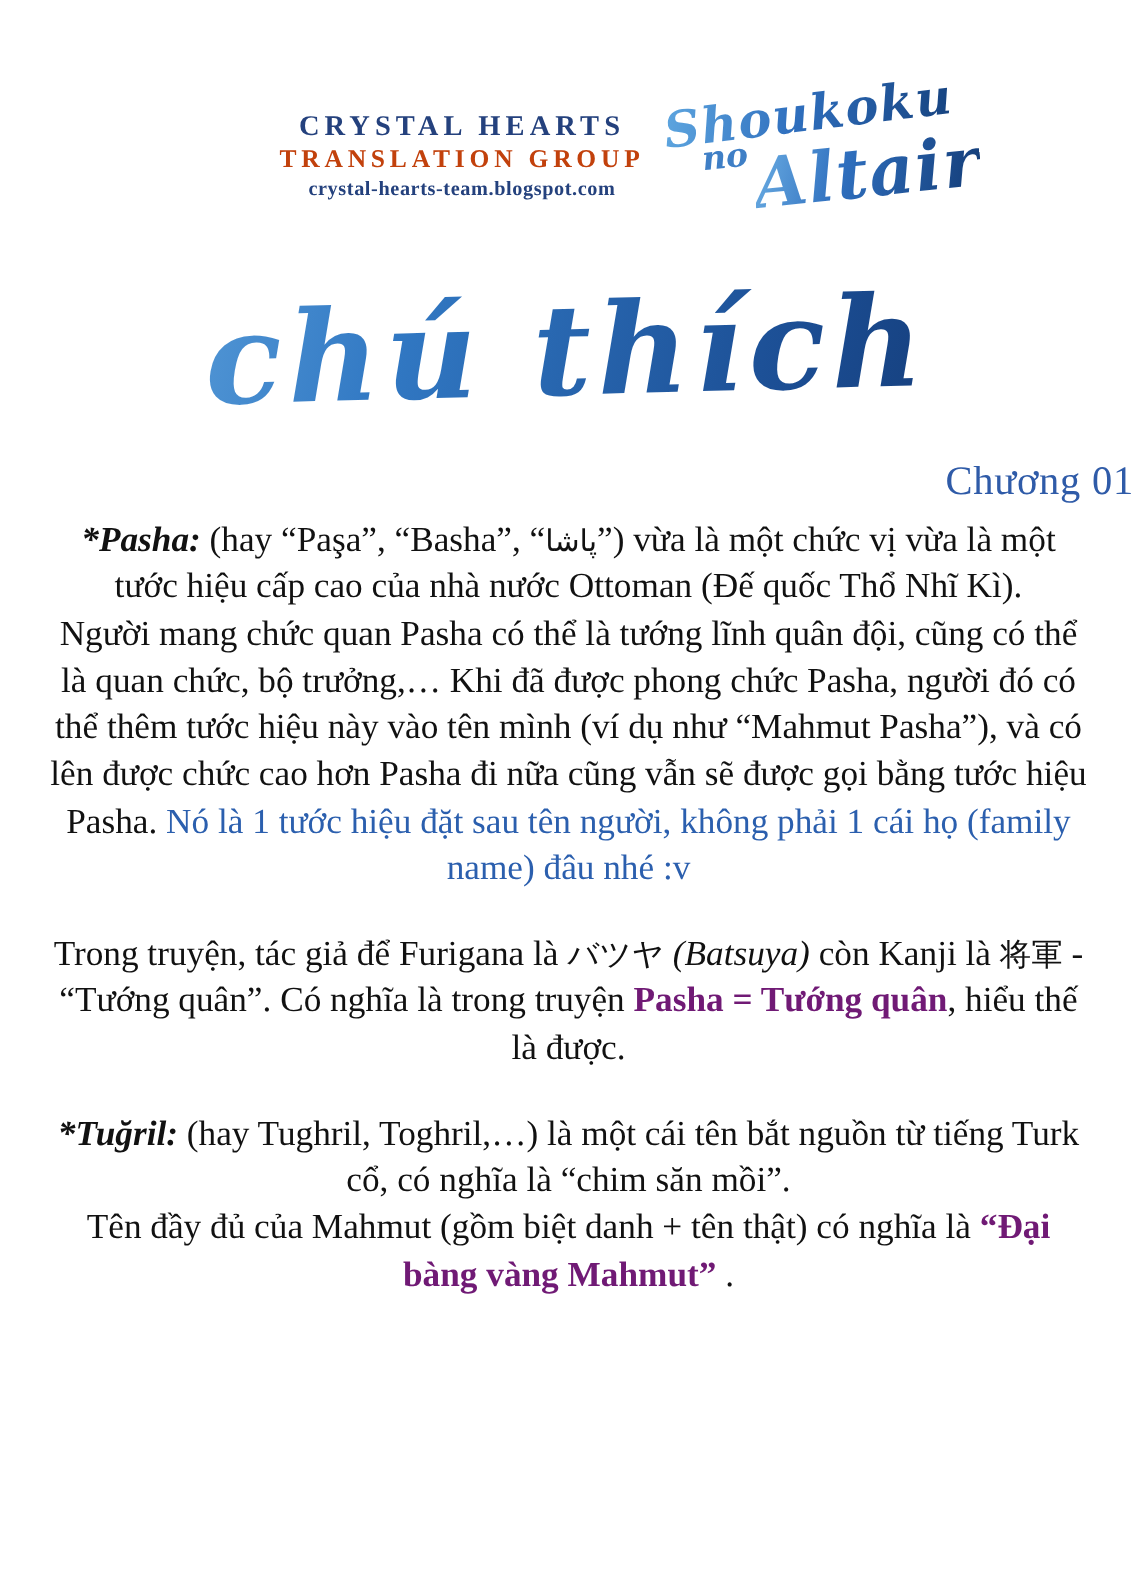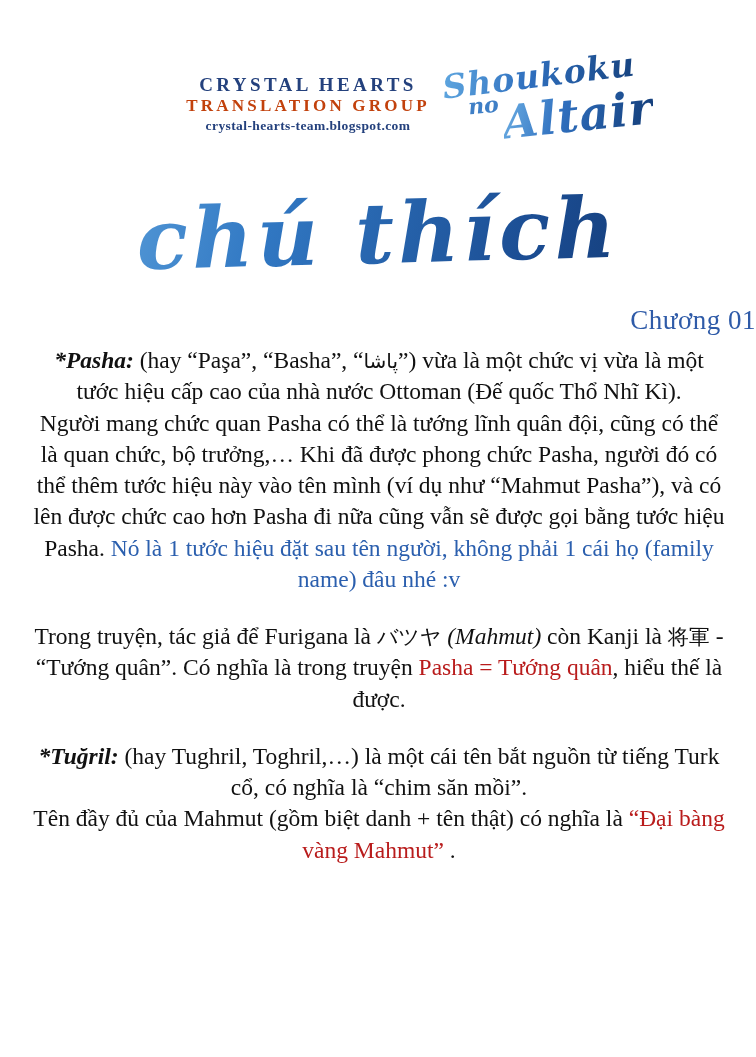--- a/index.html
+++ b/index.html
@@ -163,21 +163,21 @@
   }
   .para {
     margin: 0 0 0 0;
   }
   .spacer {
     height: 26px;
   }
   .it { font-style: italic; }
   .bi { font-style: italic; font-weight: bold; }
   .blue { color: #2b5fae; }
-  .red { color: #b91c1c; }
+  .red { color: #701a75; font-weight: bold; }
   .jp { font-family: "DejaVu Sans", sans-serif; font-size: 21px; margin-top: 36px; }
   .ar { font-family: "DejaVu Sans", sans-serif; font-size: 20px; }
 </style>
 </head>
 <body>
 
 <div class="page">
 
   <div class="header">
 
@@ -204,21 +204,21 @@
       <span class="bi">*Pasha:</span><span> (hay “Paşa”, “Basha”, “</span><span class="ar">پاشا</span><span>”) vừa là một chức vị vừa là một tước hiệu cấp cao của nhà nước Ottoman (Đế quốc Thổ Nhĩ Kì).</span>
     </p>
 
     <p class="para">
       <span>Người mang chức quan Pasha có thể là tướng lĩnh quân đội, cũng có thể là quan chức, bộ trưởng,… Khi đã được phong chức Pasha, người đó có thể thêm tước hiệu này vào tên mình (ví dụ như “Mahmut Pasha”), và có lên được chức cao hơn Pasha đi nữa cũng vẫn sẽ được gọi bằng tước hiệu Pasha. </span><span class="blue">Nó là 1 tước hiệu đặt sau tên người, không phải 1 cái họ (family name) đâu nhé :v</span>
     </p>
 
     <div class="spacer"></div>
 
     <p class="para">
-      <span>Trong truyện, tác giả để Furigana là </span><span class="jp">バツヤ</span><span class="it"> (Mahmut)</span><span> còn Kanji là </span><span class="jp">将軍</span><span> - “Tướng quân”. Có nghĩa là trong truyện </span><span class="red">Pasha = Tướng quân</span><span>, hiểu thế là được.</span>
+      <span>Trong truyện, tác giả để Furigana là </span><span class="jp">バツヤ</span><span class="it"> (Batsuya)</span><span> còn Kanji là </span><span class="jp">将軍</span><span> - “Tướng quân”. Có nghĩa là trong truyện </span><span class="red">Pasha = Tướng quân</span><span>, hiểu thế là được.</span>
     </p>
 
     <div class="spacer"></div>
 
     <p class="para">
       <span class="bi">*Tuğril:</span><span> (hay Tughril, Toghril,…) là một cái tên bắt nguồn từ tiếng Turk cổ, có nghĩa là “chim săn mồi”.</span>
     </p>
 
 
     <p class="para">

